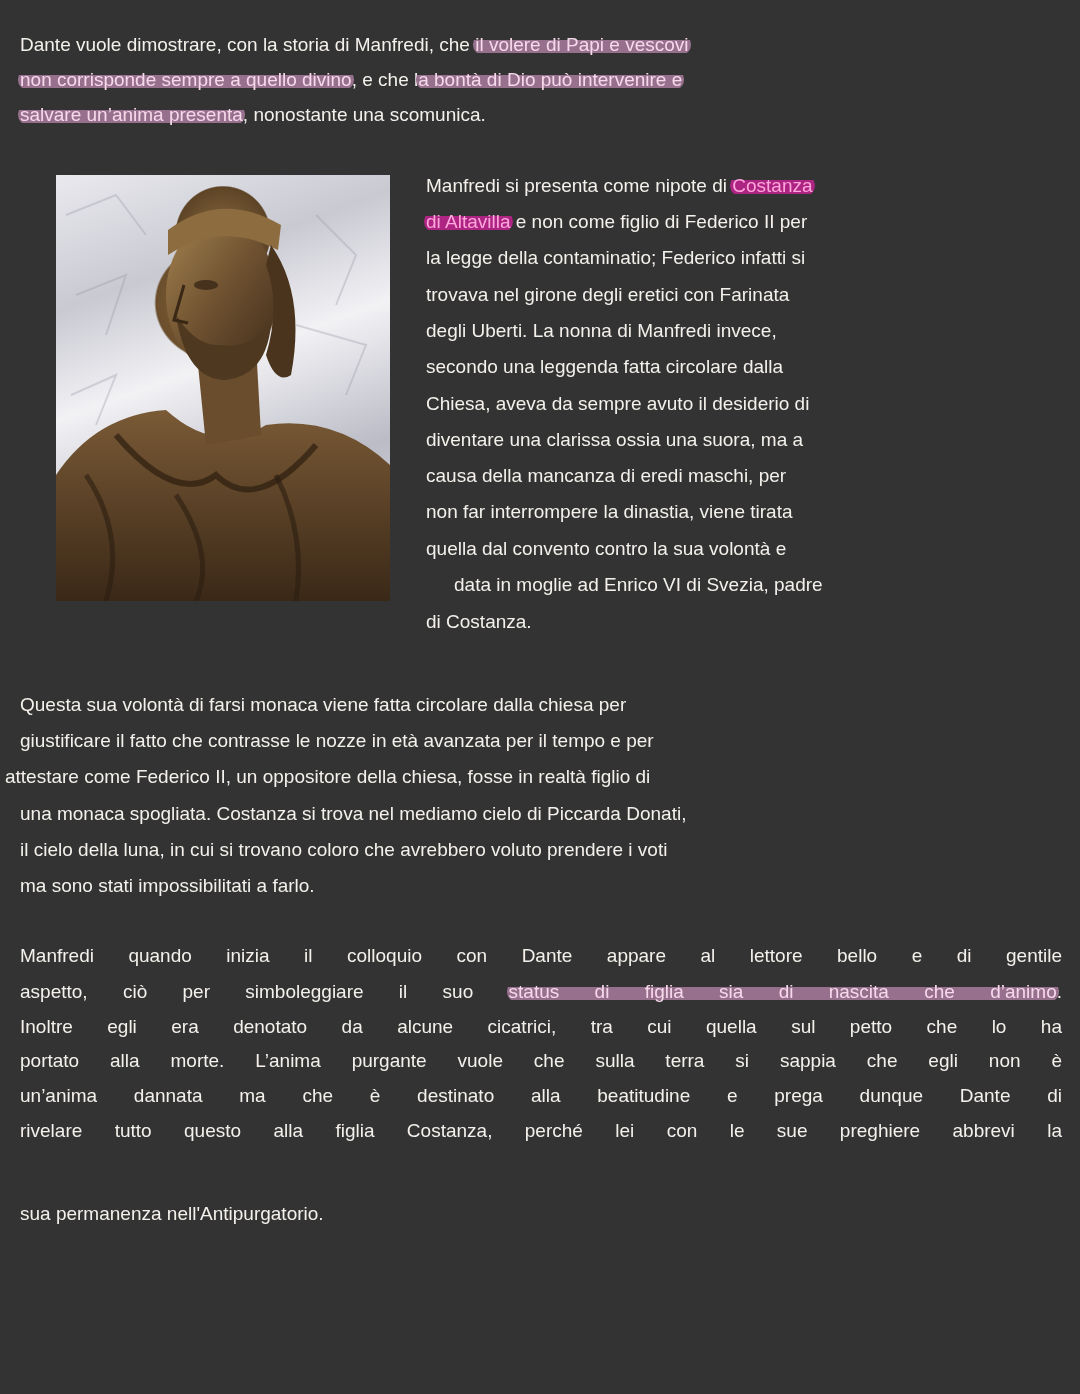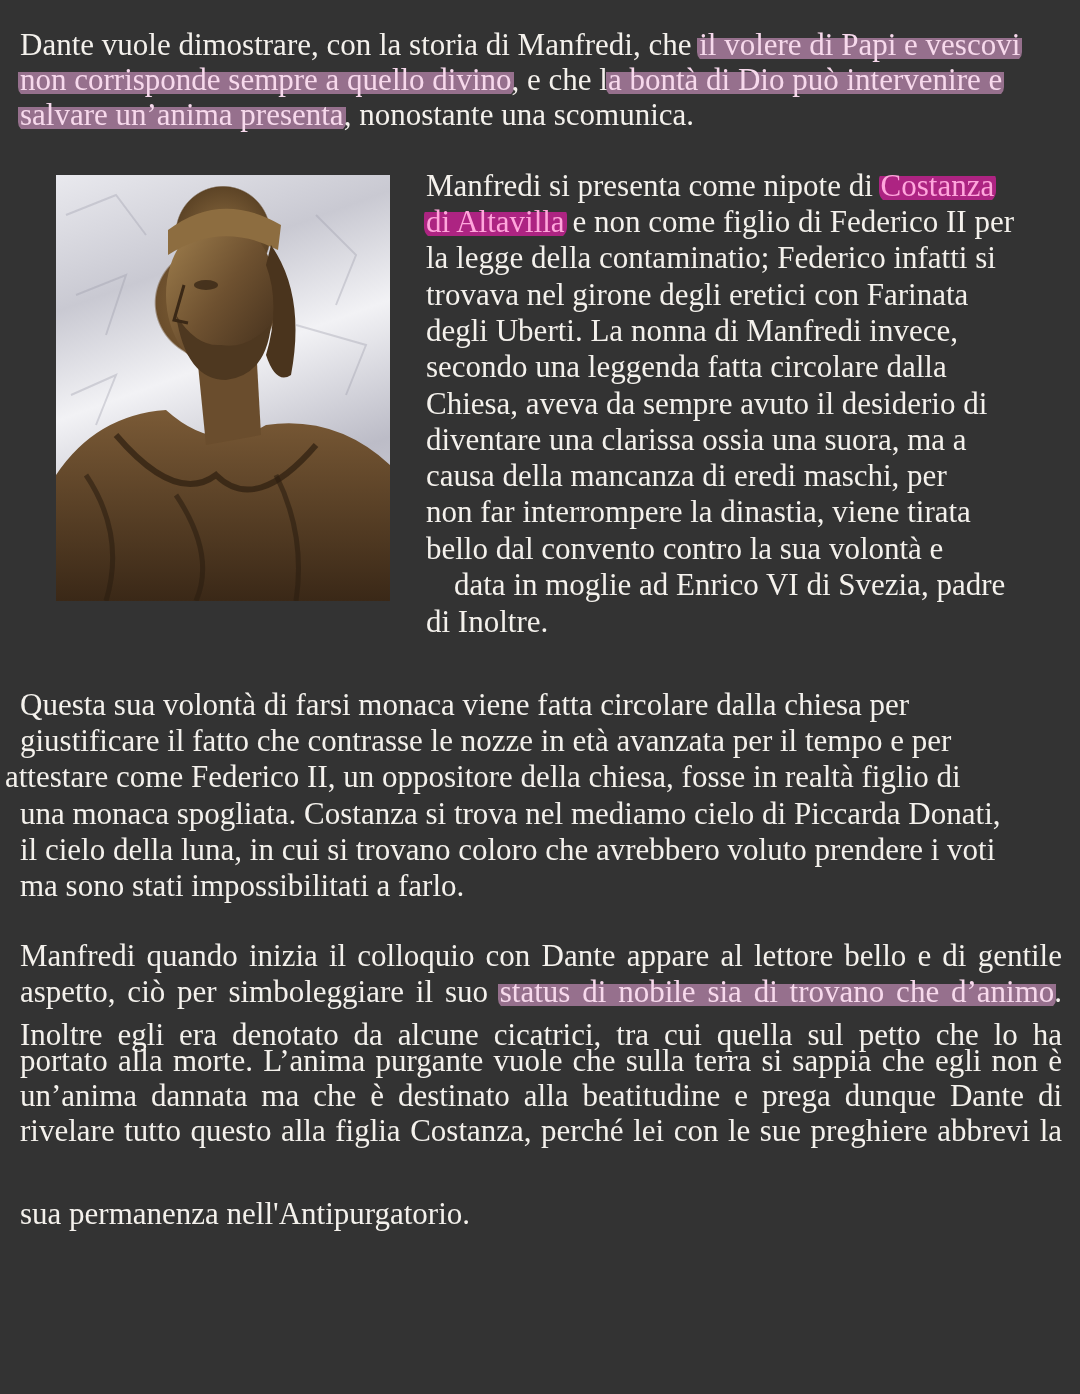--- a/index.html
+++ b/index.html
@@ -11,22 +11,22 @@
       width: 1080px;
       height: 1394px;
       position: relative;
       overflow: hidden;
       font-family: "DejaVu Serif", "Liberation Serif", serif;
       color: #f4f1ec;
     }
     .line {
       position: absolute;
       white-space: nowrap;
-      font-family: Liberation Serif, serif;
-      font-size: 31px;
+      font-family: Liberation Sans, sans-serif;
+      font-size: 19px;
       line-height: 36px;
       height: 36px;
     }
     .justify {
       text-align: justify;
       text-align-last: justify;
       white-space: normal;
     }
     .hl-soft {
       color: #f7d9ec;
@@ -125,37 +125,37 @@
     <span class="hl-strong">di Altavilla</span><span> e non come figlio di Federico II per</span>
   </div>
   <div class="line" style="left:426px; top:240px;">la legge della contaminatio; Federico infatti si</div>
   <div class="line" style="left:426px; top:277px;">trovava nel girone degli eretici con Farinata</div>
   <div class="line" style="left:426px; top:313px;">degli Uberti. La nonna di Manfredi invece,</div>
   <div class="line" style="left:426px; top:349px;">secondo una leggenda fatta circolare dalla</div>
   <div class="line" style="left:426px; top:386px;">Chiesa, aveva da sempre avuto il desiderio di</div>
   <div class="line" style="left:426px; top:422px;">diventare una clarissa ossia una suora, ma a</div>
   <div class="line" style="left:426px; top:458px;text-align:center;">causa della mancanza di eredi maschi, per</div>
   <div class="line" style="left:426px; top:494px;">non far interrompere la dinastia, viene tirata</div>
-  <div class="line" style="left:426px; top:531px;">bello dal convento contro la sua volontà e</div>
+  <div class="line" style="left:426px; top:531px;">quella dal convento contro la sua volontà e</div>
   <div class="line" style="left:426px; top:567px;margin-left:28px;">data in moglie ad Enrico VI di Svezia, padre</div>
-  <div class="line" style="left:426px; top:604px;">di Inoltre.</div>
+  <div class="line" style="left:426px; top:604px;">di Costanza.</div>
 </div>
 
 <div>
   <div class="line" style="left:20px; top:687px;">Questa sua volontà di farsi monaca viene fatta circolare dalla chiesa per</div>
   <div class="line" style="left:20px; top:723px;">giustificare il fatto che contrasse le nozze in età avanzata per il tempo e per</div>
   <div class="line" style="left:5px; top:759px;">attestare come Federico II, un oppositore della chiesa, fosse in realtà figlio di</div>
   <div class="line" style="left:20px; top:796px;">una monaca spogliata. Costanza si trova nel mediamo cielo di Piccarda Donati,</div>
   <div class="line" style="left:20px; top:832px;">il cielo della luna, in cui si trovano coloro che avrebbero voluto prendere i voti</div>
   <div class="line" style="left:20px; top:868px;">ma sono stati impossibilitati a farlo.</div>
 </div>
 
 <div>
   <div class="line justify" style="left:20px; top:938px; width:1042px;">Manfredi quando inizia il colloquio con Dante appare al lettore bello e di gentile</div>
   <div class="line justify" style="left:20px; top:974px; width:1042px;">
-    <span>aspetto, ciò per simboleggiare il suo </span><span class="hl-soft">status di nobile sia di trovano che d’animo</span><span>.</span>
+    <span>aspetto, ciò per simboleggiare il suo </span><span class="hl-soft">status di figlia sia di nascita che d’animo</span><span>.</span>
   </div>
-  <div class="line justify" style="left:20px; top:1009px; width:1042px;margin-top:8px;">Inoltre egli era denotato da alcune cicatrici, tra cui quella sul petto che lo ha</div>
+  <div class="line justify" style="left:20px; top:1009px; width:1042px;">Inoltre egli era denotato da alcune cicatrici, tra cui quella sul petto che lo ha</div>
   <div class="line justify" style="left:20px; top:1043px; width:1042px;">portato alla morte. L’anima purgante vuole che sulla terra si sappia che egli non è</div>
   <div class="line justify" style="left:20px; top:1078px; width:1042px;">un’anima dannata ma che è destinato alla beatitudine e prega dunque Dante di</div>
   <div class="line justify" style="left:20px; top:1113px; width:1042px;">rivelare tutto questo alla figlia Costanza, perché lei con le sue preghiere abbrevi la</div>
   <div class="line" style="left:20px; top:1196px;">sua permanenza nell'Antipurgatorio.</div>
 </div>
 
 </body></html>

